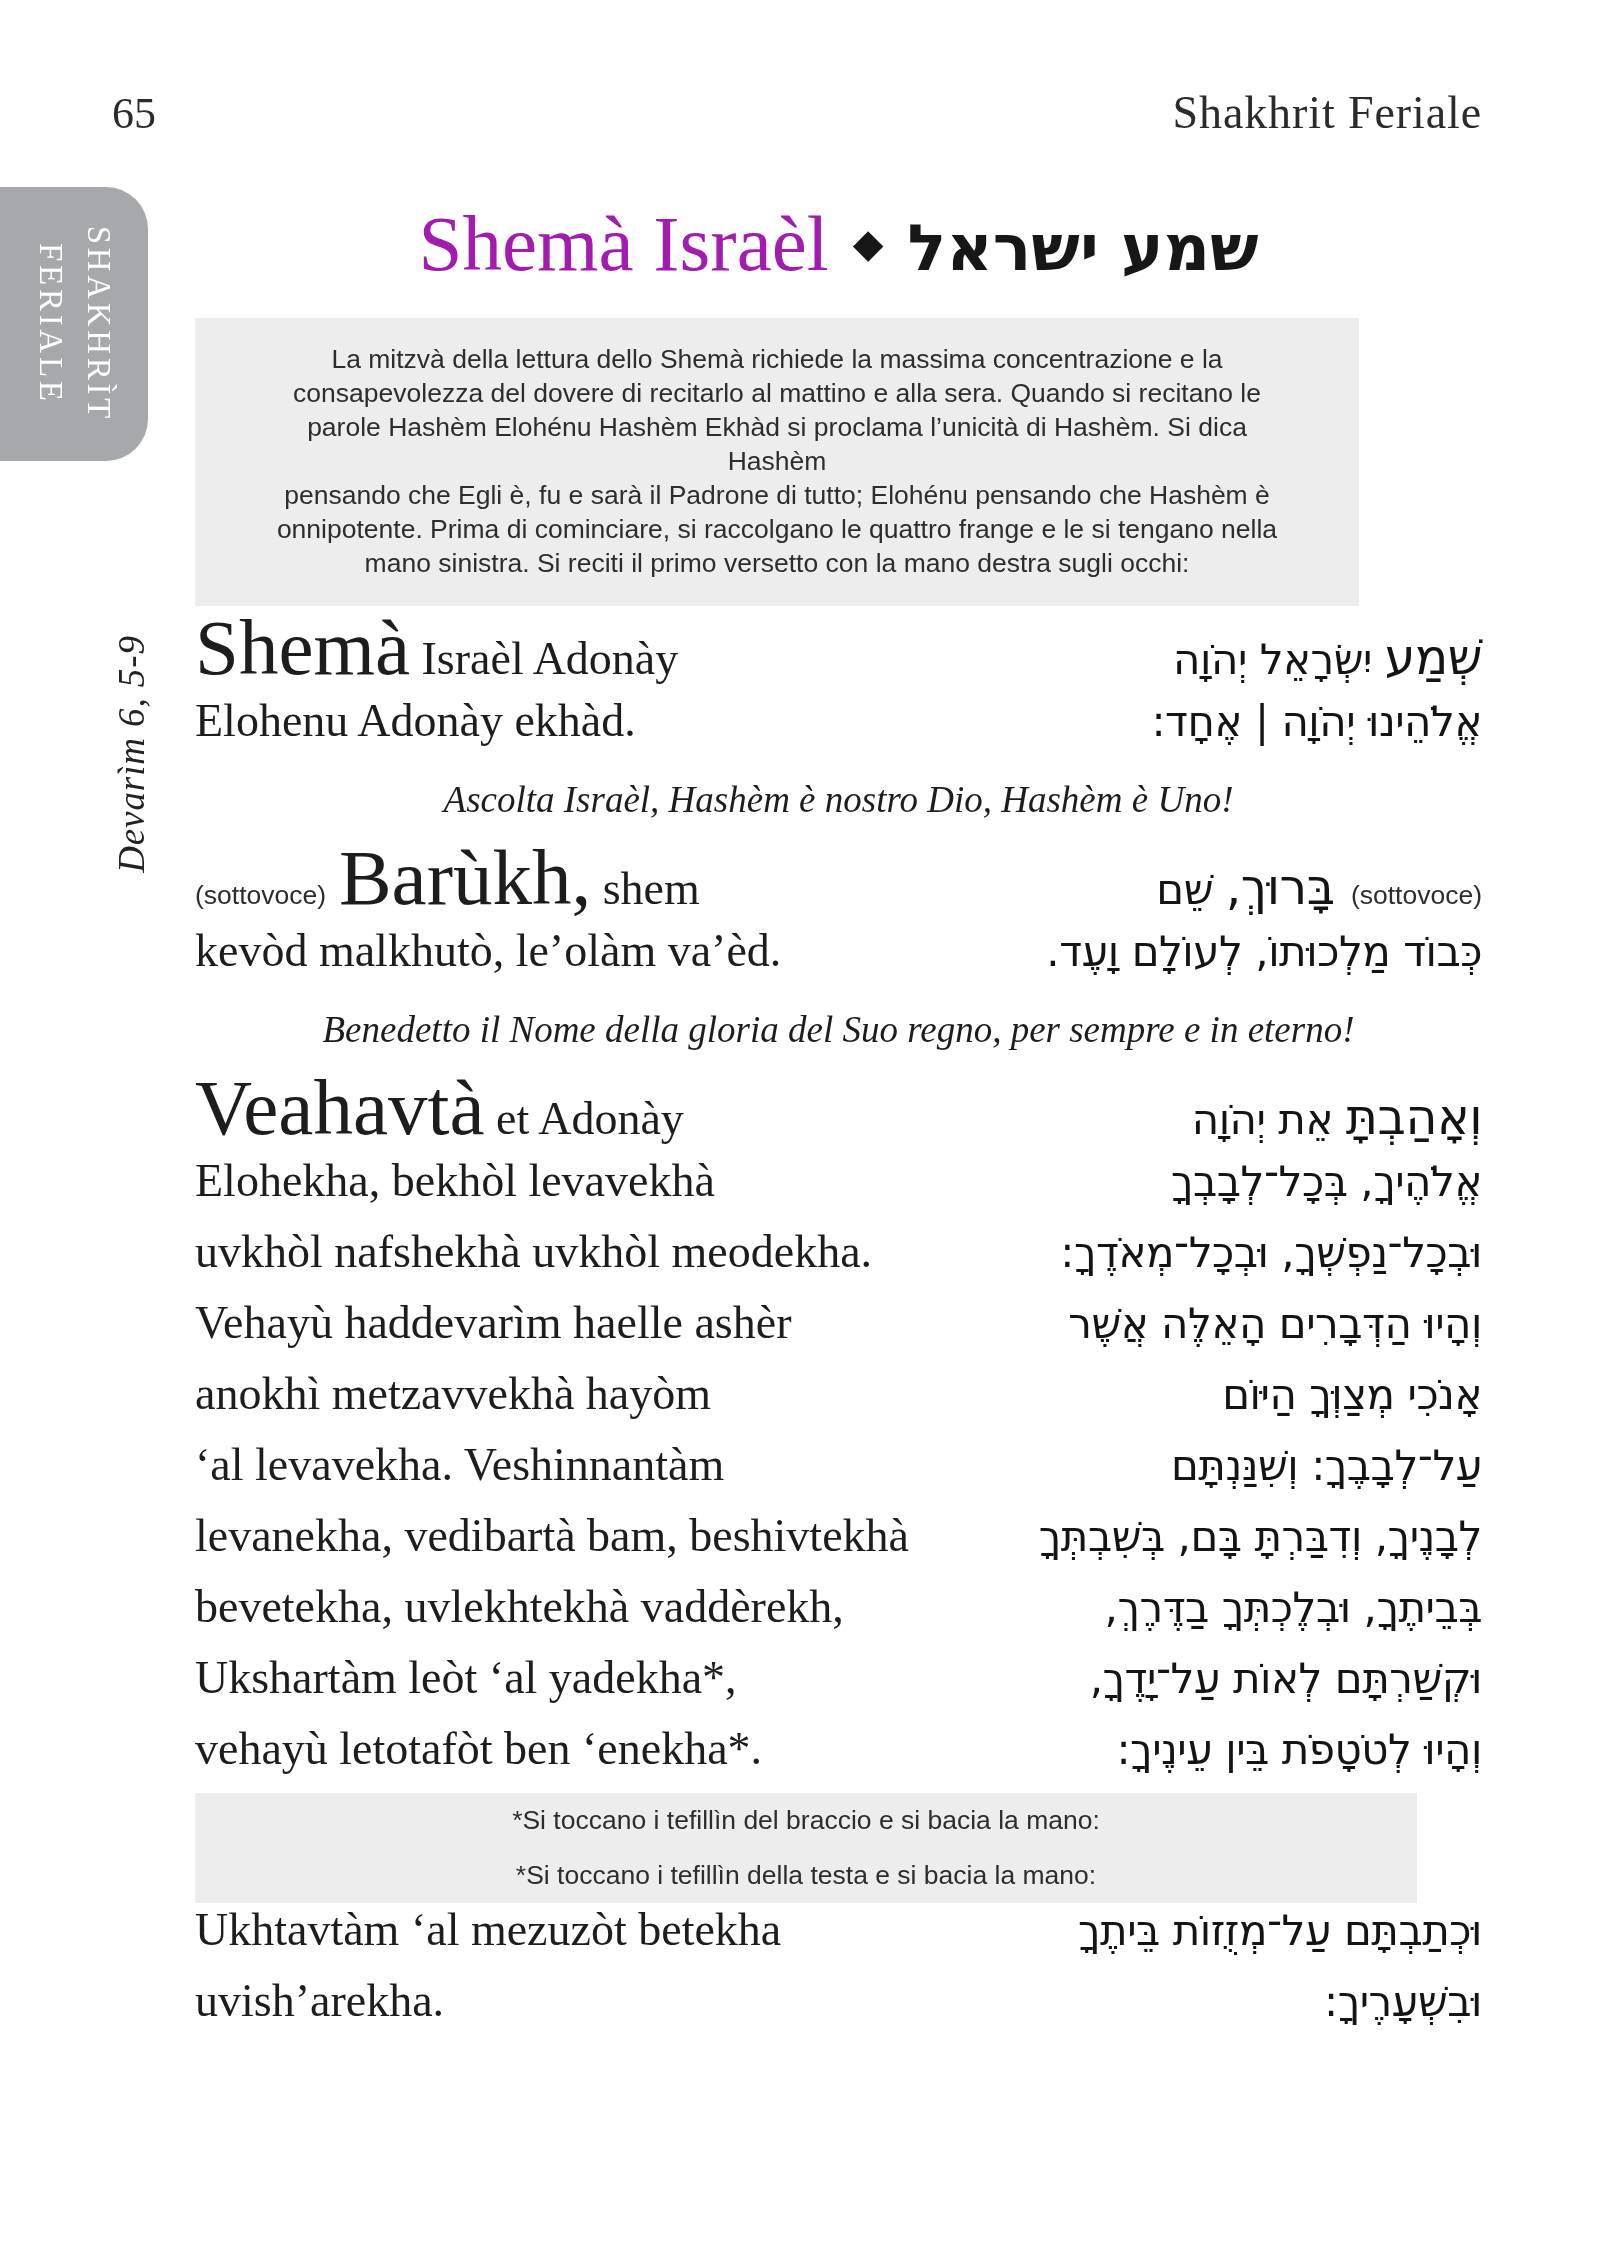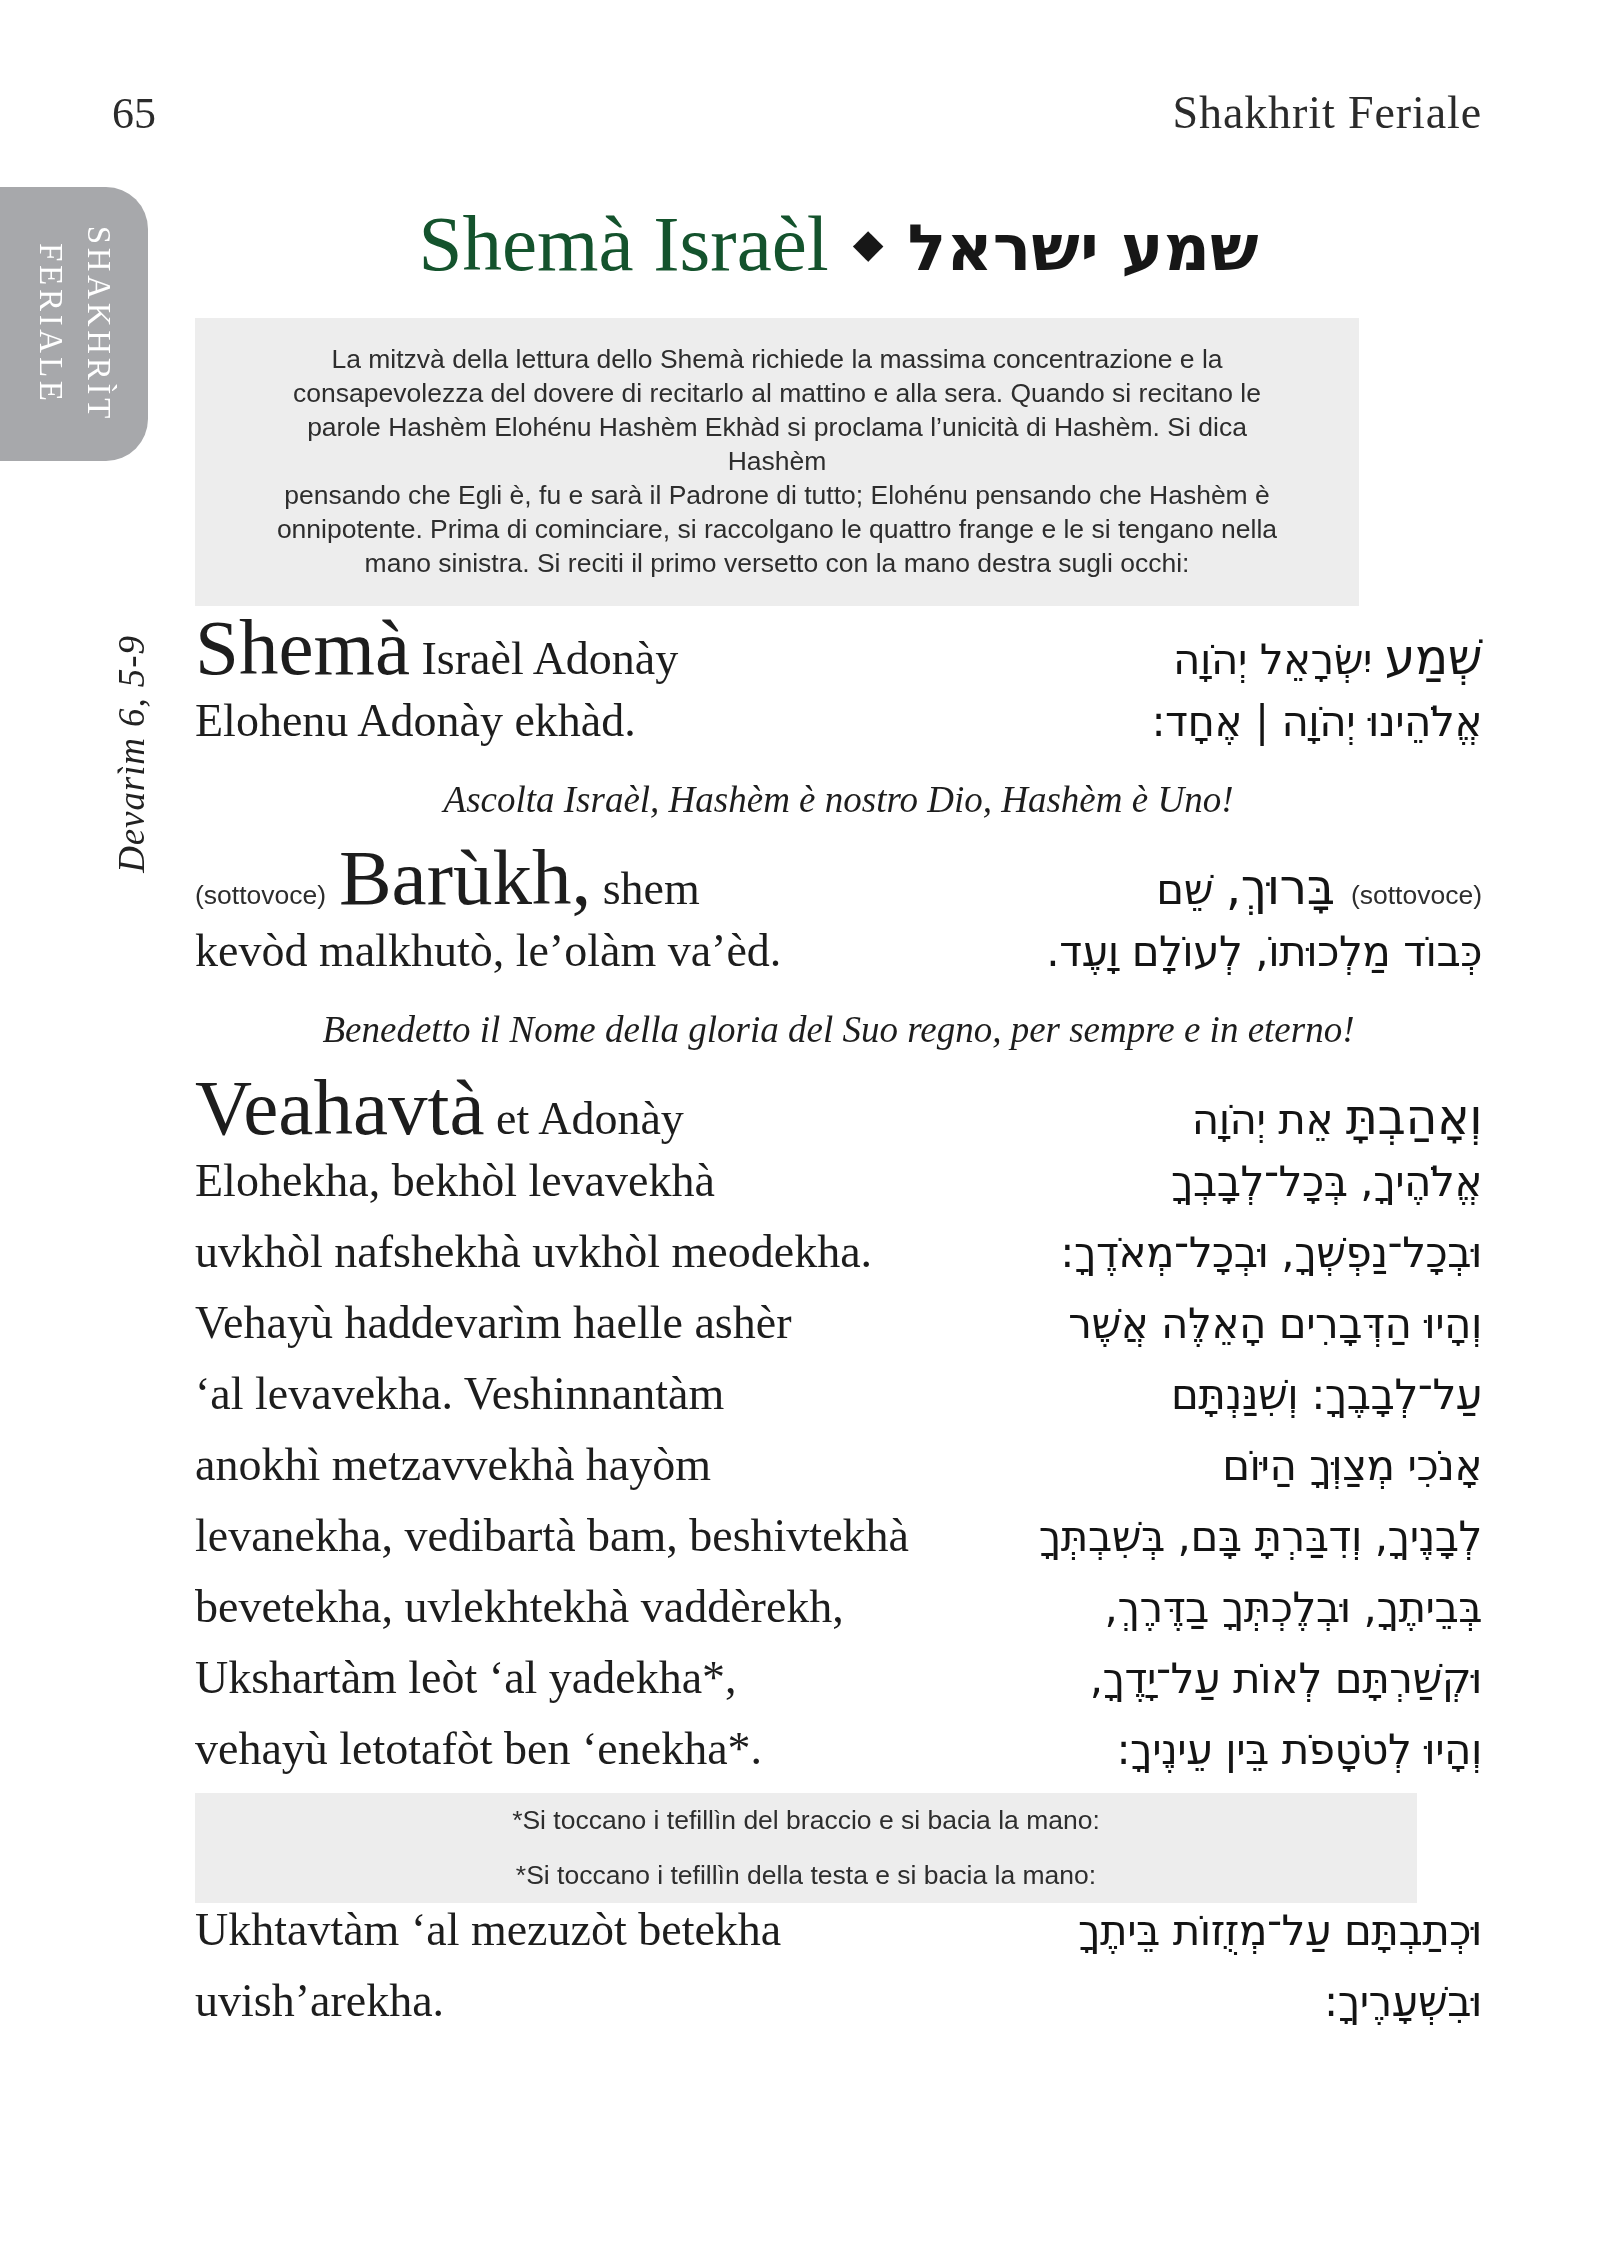--- a/index.html
+++ b/index.html
@@ -38,21 +38,21 @@
     position:absolute;left:131px;top:754px;
     transform:translate(-50%,-50%) rotate(-90deg);
     font-style:italic;font-size:37px;color:#222222;
     white-space:nowrap;letter-spacing:0.9px;
   }
   
   .title{
     position:absolute;left:195px;right:137px;top:199px;
     text-align:center;white-space:nowrap;
   }
-  .title .latin{font-size:79px;color:#14532d;}
+  .title .latin{font-size:79px;color:#a21caf;}
   .title .diamond{font-size:40px;color:#171717;margin:0 24px;vertical-align:12.8px;}
   .title .hebrew-title{
     font-family:"DejaVu Sans", sans-serif;font-weight:bold;
     font-size:64px;color:#171717;
   }
   
   .intro-box{
     position:absolute;left:195px;top:318px;width:1164px;
     box-sizing:border-box;
     background:#ededed;
@@ -152,28 +152,28 @@
       </div>
       <div class="row pair">
         <div class="cell-it"><span class="txt">uvkhòl nafshekhà uvkhòl meodekha.</span></div>
         <div class="cell-he" dir="rtl"><span class="txt">וּבְכָל־נַפְשְׁךָ, וּבְכָל־מְאֹדֶךָ:</span></div>
       </div>
       <div class="row pair">
         <div class="cell-it"><span class="txt">Vehayù haddevarìm haelle ashèr</span></div>
         <div class="cell-he" dir="rtl"><span class="txt">וְהָיוּ הַדְּבָרִים הָאֵלֶּה אֲשֶׁר</span></div>
       </div>
       <div class="row pair">
+        <div class="cell-it"><span class="txt">anokhì metzavvekhà hayòm</span></div>
+        <div class="cell-he" dir="rtl"><span class="txt">אָנֹכִי מְצַוְּךָ הַיּוֹם</span></div>
+      </div>
+      <div class="row pair">
         <div class="cell-it"><span class="txt">‘al levavekha. Veshinnantàm</span></div>
         <div class="cell-he" dir="rtl"><span class="txt">עַל־לְבָבֶךָ: וְשִׁנַּנְתָּם</span></div>
       </div>
       <div class="row pair">
-        <div class="cell-it"><span class="txt">anokhì metzavvekhà hayòm</span></div>
-        <div class="cell-he" dir="rtl"><span class="txt">אָנֹכִי מְצַוְּךָ הַיּוֹם</span></div>
-      </div>
-      <div class="row pair">
         <div class="cell-it"><span class="txt">levanekha, vedibartà bam, beshivtekhà</span></div>
         <div class="cell-he" dir="rtl"><span class="txt">לְבָנֶיךָ, וְדִבַּרְתָּ בָּם, בְּשִׁבְתְּךָ</span></div>
       </div>
       <div class="row pair">
         <div class="cell-it"><span class="txt">bevetekha, uvlekhtekhà vaddèrekh,</span></div>
         <div class="cell-he" dir="rtl"><span class="txt">בְּבֵיתֶךָ, וּבְלֶכְתְּךָ בַדֶּרֶךְ,</span></div>
       </div>
       <div class="row pair">
         <div class="cell-it"><span class="txt">Ukshartàm leòt ‘al yadekha*,</span></div>
         <div class="cell-he" dir="rtl"><span class="txt">וּקְשַׁרְתָּם לְאוֹת עַל־יָדֶךָ,</span></div>

